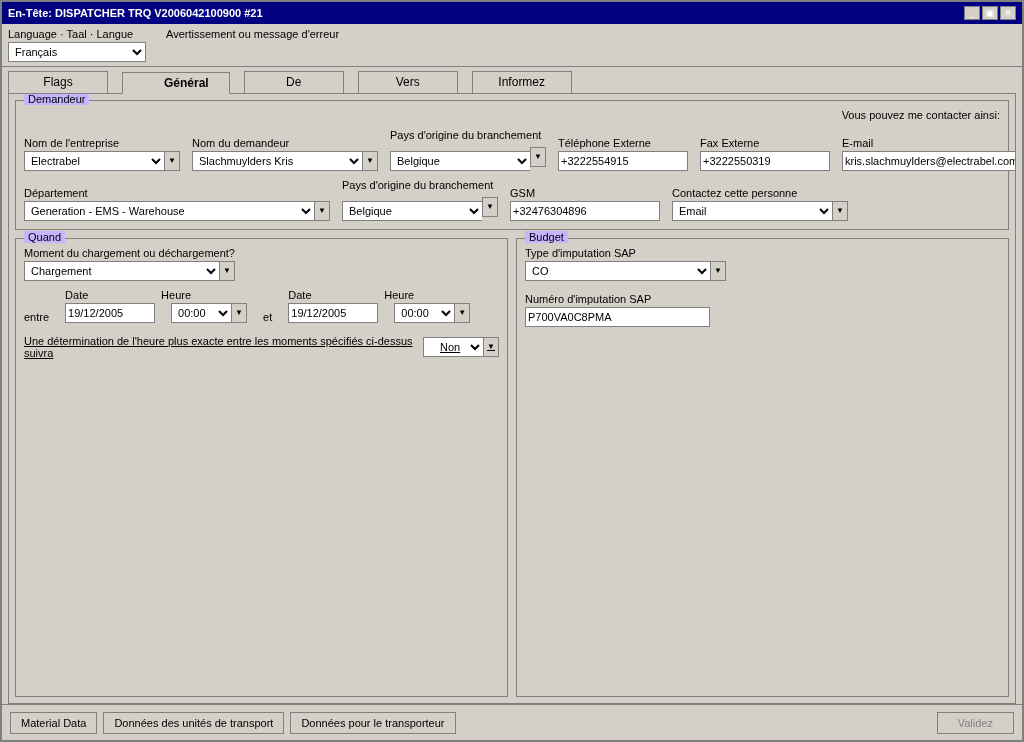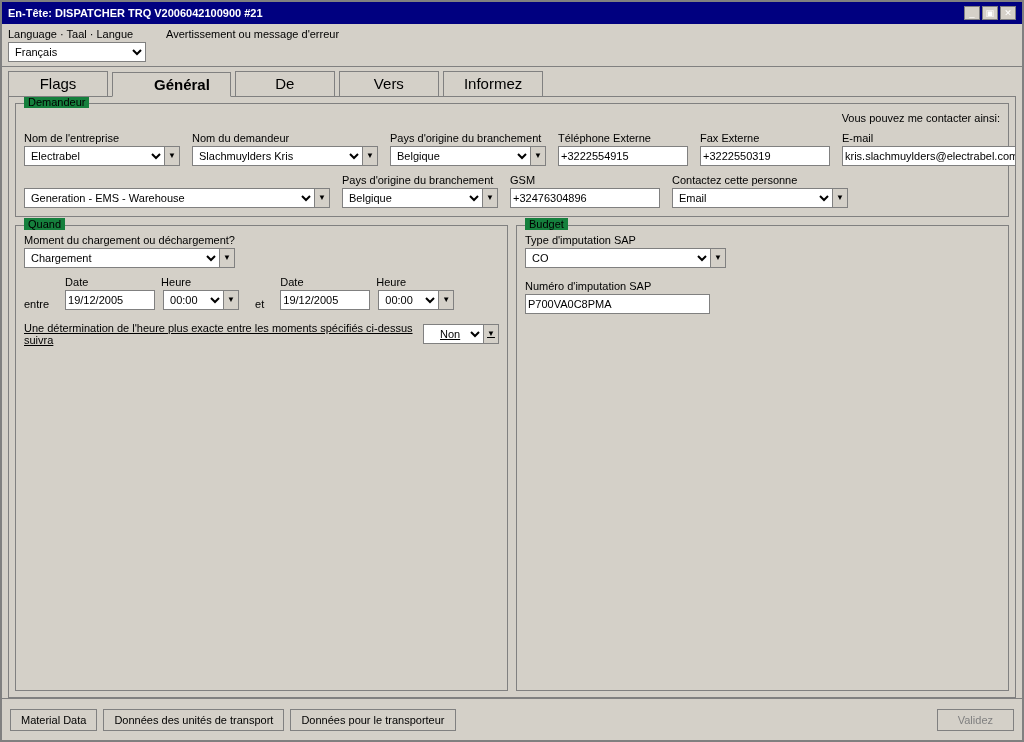--- a/index.html
+++ b/index.html
@@ -72,22 +72,22 @@
       background: #d4d0c8;
       padding: 4px 6px 0 6px;
       flex-shrink: 0;
     }
     .tab {
       padding: 3px 20px;
       border: 1px solid #808080;
       border-bottom: none;
       background: #d4d0c8;
       cursor: pointer;
-      font-size: 15px;
-      margin-right: 4px;
+      font-size: 12px;
+      margin-right: 14px;
       min-width: 100px;
       text-align: center;
     }
     .tab.active {
       background: #d4d0c8;
       border-bottom: 1px solid #d4d0c8;
       font-weight: bold;
       z-index: 1;
       position: relative;
       top: 1px;
@@ -107,21 +107,21 @@
     .section-box {
       border: 1px solid #808080;
       background: #d4d0c8;
       padding: 8px;
       position: relative;
     }
     .section-title {
       position: absolute;
       top: -8px;
       left: 8px;
-      background: #15803d;
+      background: #c4b5fd;
       padding: 0 4px;
       font-size: 11px;
       font-weight: normal;
     }
     .form-row {
       display: flex;
       gap: 12px;
       align-items: flex-end;
       margin-bottom: 8px;
     }
@@ -131,21 +131,21 @@
       flex-direction: column;
     }
     .field-label { font-size: 11px; margin-bottom: 2px; }
     .contact-note {
       text-align: right;
       font-size: 11px;
       margin-bottom: 8px;
     }
     .company-select { width: 140px; }
     .requester-select { width: 170px; }
-    .country-select { width: 140px; }
+    .country-select { width: 140px; margin-top: 8px; }
     .phone-input { width: 130px; }
     .fax-input { width: 130px; }
     .email-input { width: 220px; }
     .dept-select { width: 290px; }
     .gsm-input { width: 150px; }
     .contact-select { width: 160px; }
     .two-sections {
       display: flex;
       gap: 8px;
       flex: 1;
@@ -167,21 +167,21 @@
     }
     .determination-select { width: 60px; padding-left: 12px; }
     .bottom-bar {
       display: flex;
       justify-content: space-between;
       align-items: center;
       padding: 6px 8px;
       background: #d4d0c8;
       border-top: 1px solid #808080;
       flex-shrink: 0;
-      height: 42px;
+      height: 36px;
     }
     .bottom-left { display: flex; gap: 6px; }
     .bottom-btn {
       padding: 4px 10px;
       background: #d4d0c8;
       border: 1px solid #808080;
       font-size: 11px;
       cursor: pointer;
       min-width: 80px;
       text-align: center;
@@ -219,21 +219,21 @@
       flex-direction: column;
       gap: 2px;
     }
     .date-time-labels {
       display: flex;
       gap: 6px;
     }
     .date-time-inputs {
       display: flex;
       align-items: center;
-      gap: 8px;
+      gap: 16px;
     }
     .between-label { font-size: 11px; margin-right: 4px; }
     .et-label { font-size: 11px; margin: 0 4px; }
     .tabs-wrapper {
       display: flex;
       flex-direction: column;
       flex: 1;
       overflow: hidden;
     }
   </style>
@@ -316,20 +316,21 @@
             <input type="text" class="fax-input" value="+3222550319" style="">
           </div>
           <div class="field-group">
             <span class="field-label">E-mail</span>
             <input type="text" class="email-input" value="kris.slachmuylders@electrabel.com" style="">
           </div>
         </div>
 
         <div class="form-row">
           <div class="field-group">
+            <span class="field-label">Département</span>
             <div class="select-with-arrow">
               <select class="dept-select">
                 <option>Generation - EMS - Warehouse</option>
               </select>
               <div class="dropdown-arrow">▼</div>
             </div>
           </div>
           <div class="field-group">
             <span class="field-label">Pays d'origine du branchement</span>
             <div class="select-with-arrow">

